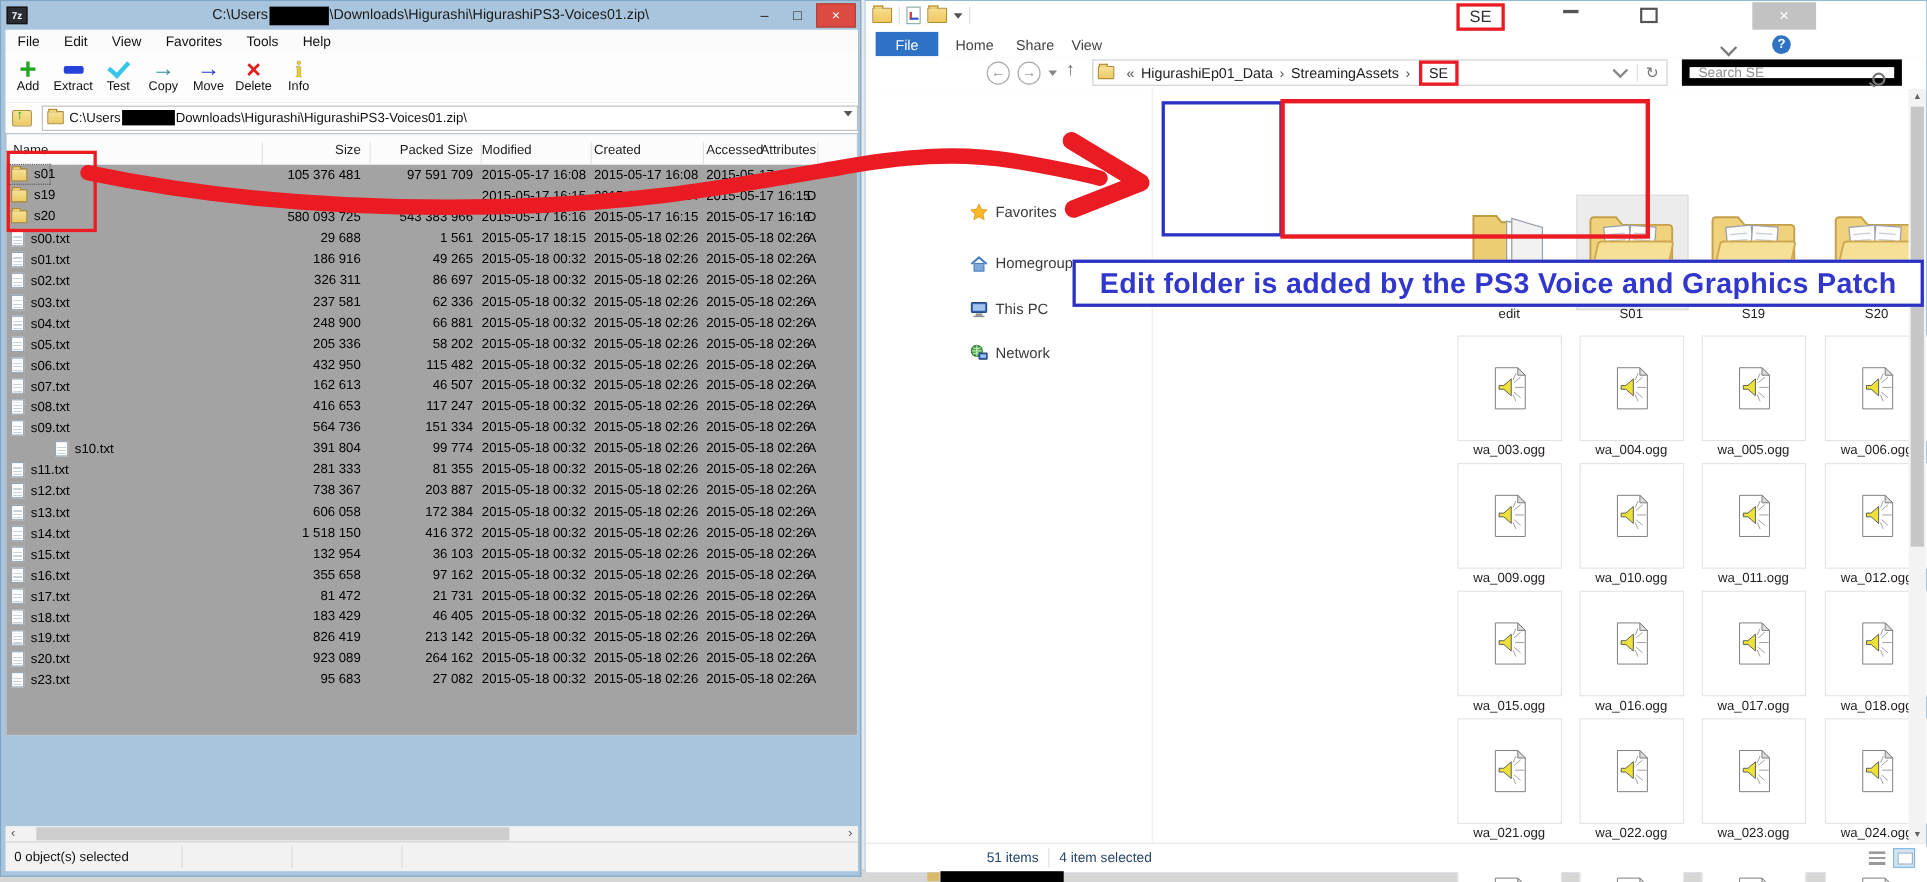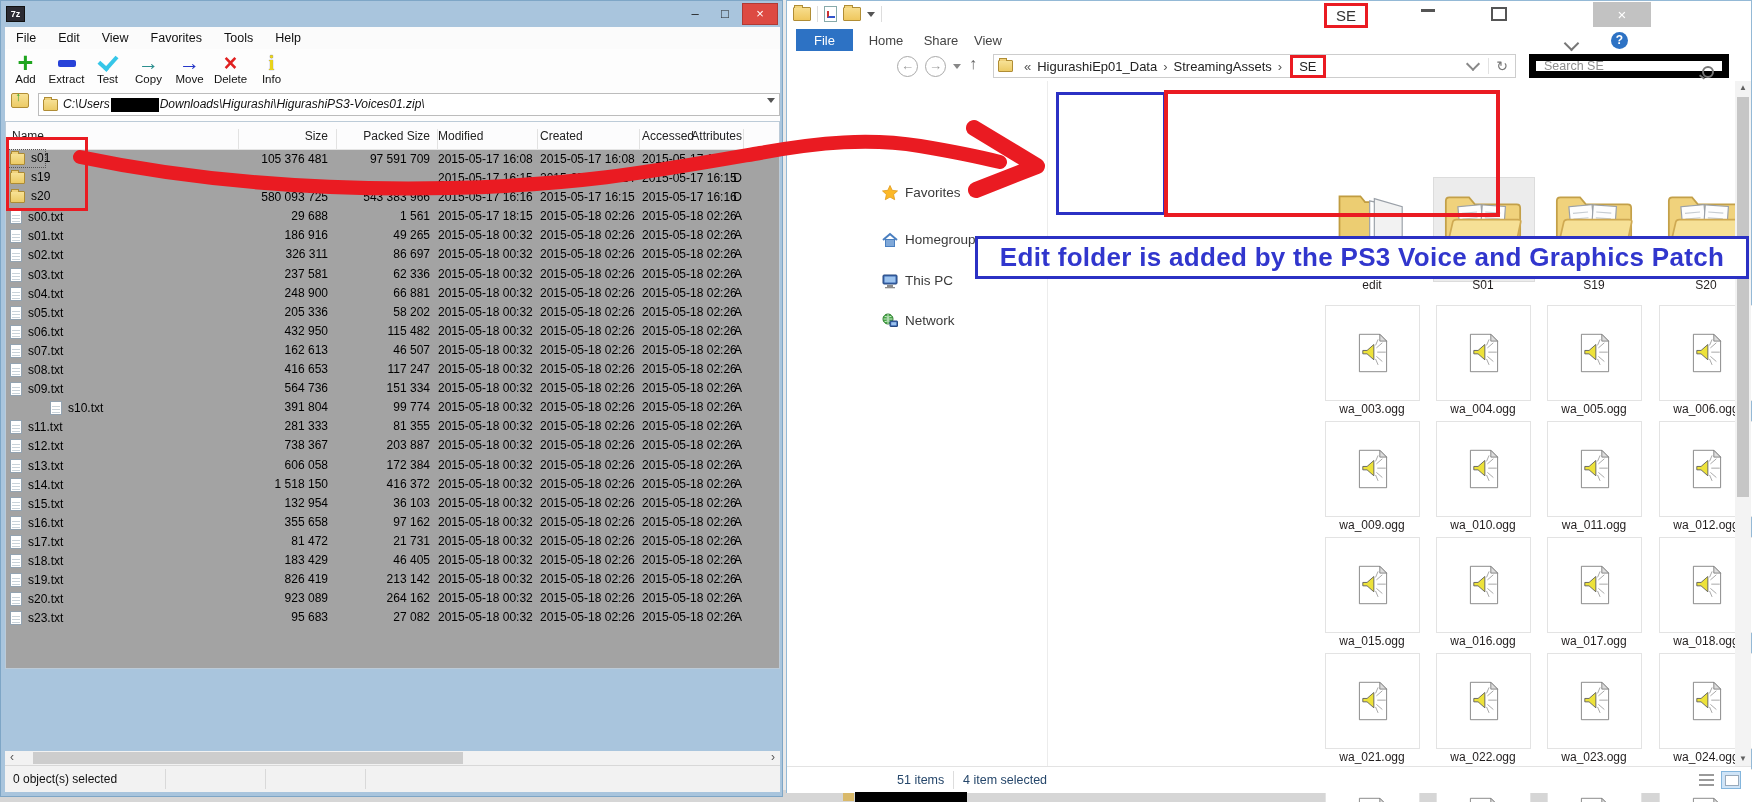--- a/index.html
+++ b/index.html
@@ -29,21 +29,21 @@
   .z-toolbar{position:absolute;left:4px;top:48px;width:775px;height:44px;background:#fdfdfd;display:flex;align-items:flex-start;padding-top:2px;box-sizing:border-box;}
   .z-tbi{width:41px;display:flex;flex-direction:column;align-items:center;}
   .z-tbico{height:24px;display:flex;align-items:center;justify-content:center;font-weight:bold;}
   .z-tblabel{font-size:11.5px;color:#111;margin-top:-2px;}
   .ico-plus{font-size:27px;font-weight:900;line-height:22px;}
   .ico-bar{width:18px;height:7px;border-radius:2px;}
   .ico-check{width:14px;height:8px;border-left:4px solid;border-bottom:4px solid;transform:rotate(-48deg);margin-top:-4px;}
   .ico-arrow{font-size:21px;font-weight:900;}
   .ico-cross{font-size:23px;font-weight:900;line-height:20px;}
   .ico-info{font-family:"Liberation Serif",serif;font-size:21px;font-weight:900;text-shadow:0 0 1px #226;}
-  .z-addr{position:absolute;left:4px;top:92px;width:775px;height:28px;background:#fdfdfd;display:flex;font-style:italic;}
+  .z-addr{position:absolute;left:4px;top:92px;width:775px;height:28px;background:#fdfdfd;display:flex;align-items:center;}
   .z-upico{width:16px;height:13px;margin-left:6px;position:relative;background:linear-gradient(#f7e195,#eccb66);border:1px solid #b08d35;border-radius:2px;}
   .z-upico:after{content:"↑";position:absolute;left:3px;top:-4px;color:#1f9e1f;font-weight:900;font-size:12px;}
   .z-addrbox{margin-left:9px;width:740px;height:21px;border:1px solid #bcbcbc;background:#fff;display:flex;align-items:center;position:relative;}
   .mini-folder{width:13px;height:10px;background:linear-gradient(#f7e195,#eccb66);border:1px solid #b08d35;border-radius:1px;margin:0 5px 0 4px;position:relative;}
   .mini-folder:before{content:"";position:absolute;left:0;top:-3px;width:6px;height:2px;background:#f0d27c;border:1px solid #b08d35;border-bottom:none;}
   .addrtext{font-size:12px;color:#111;white-space:nowrap;}
   .addr-dd{position:absolute;right:4px;top:4px;width:0;height:0;border-left:4px solid transparent;border-right:4px solid transparent;border-top:5px solid #555;}
   .z-list{position:absolute;left:4px;top:120px;width:775px;height:548px;background:#a3a3a3;border:1px solid #bccbd8;box-sizing:border-box;}
   .z-head{position:relative;height:27px;border-bottom:1px solid #e4e4e4;background:#fcfcfd;font-size:12px;color:#222;}
   .z-head span{position:absolute;top:7px;}
@@ -142,20 +142,21 @@
 
 <div class="stage">
 
   <div class="abs taskstrip"></div>
   <div class="abs tb-chip"></div>
   <div class="abs tb-redact"></div>
 
   <section class="abs win7z">
     <header class="z-titlebar">
       <span class="z-appicon">7z</span>
+      <span class="z-title"><span>C:\Users</span><span class="redact redact-t"></span><span>\Downloads\Higurashi\HigurashiPS3-Voices01.zip\</span></span>
       <span class="z-winbtns">
         <span class="z-min">–</span>
         <span class="z-max">□</span>
         <span class="z-close">×</span>
       </span>
     </header>
     <nav class="z-menubar" id="zmenu">
         <span class="z-mi">File</span>
         <span class="z-mi">Edit</span>
         <span class="z-mi">View</span>

